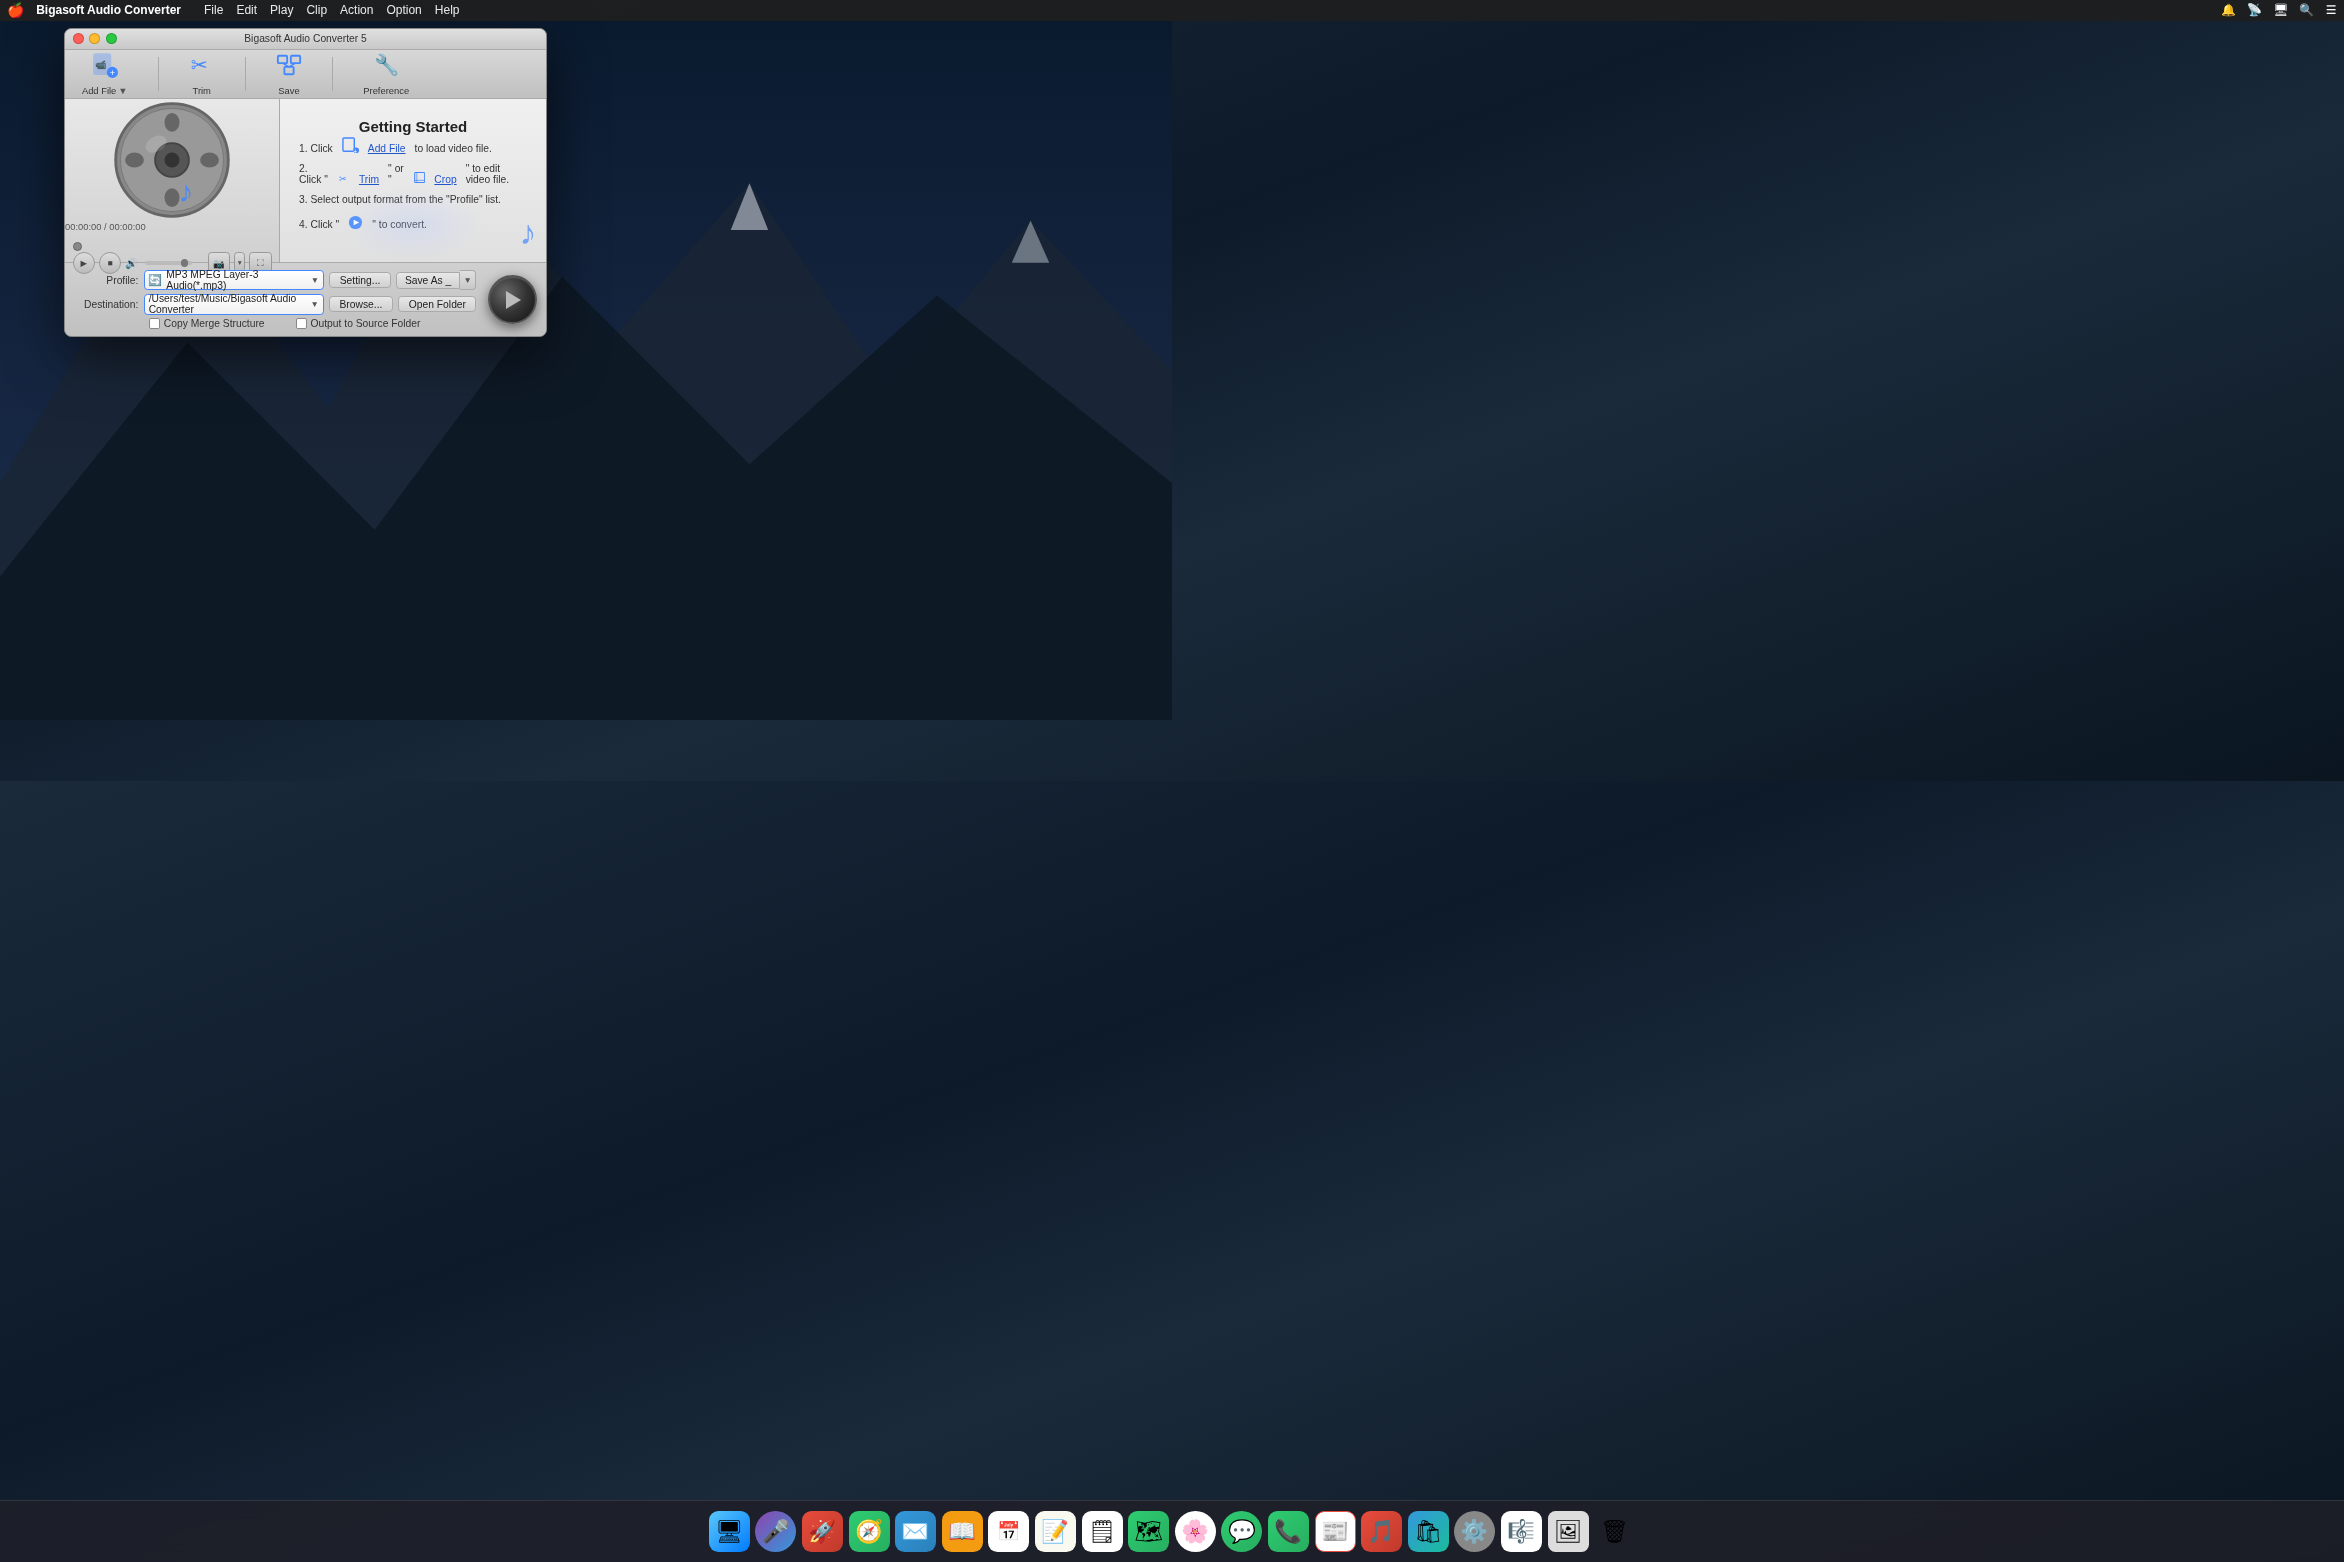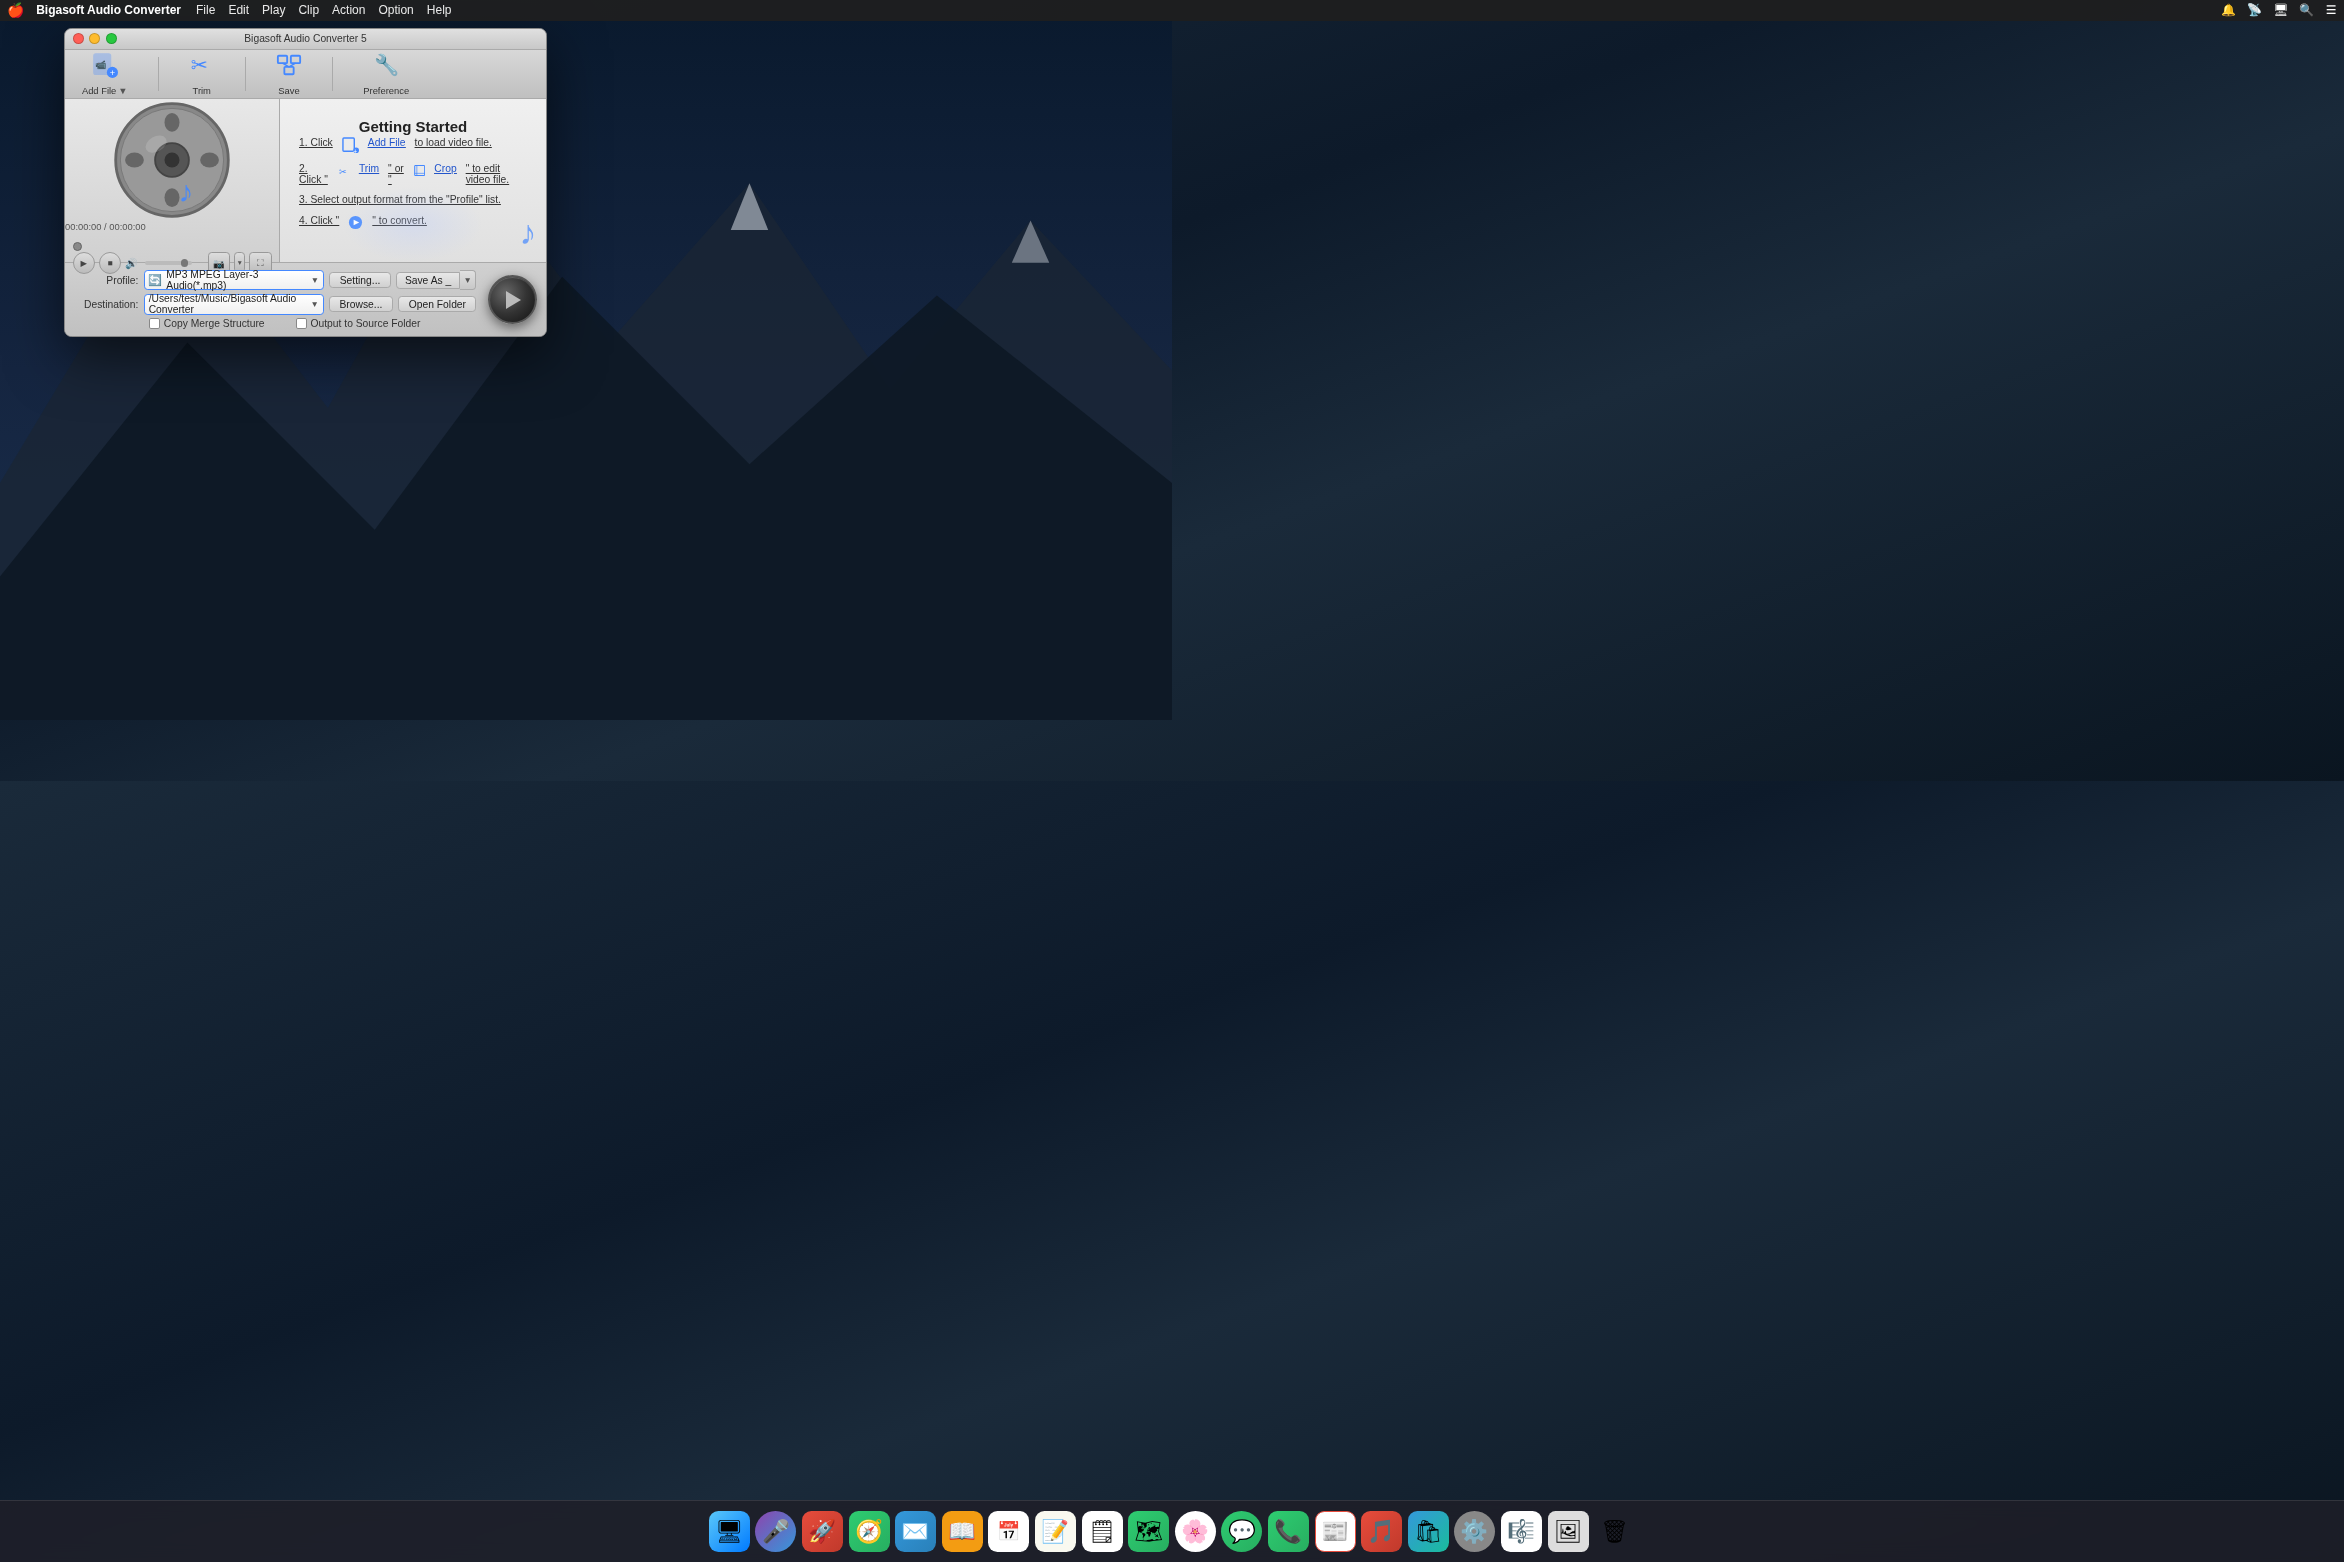--- a/index.html
+++ b/index.html
@@ -26,21 +26,21 @@
       z-index: 100;
       color: #fff;
       font-size: 12px;
     }
     .menubar-apple {
       margin-right: 11.2px;
       font-size: 14px;
     }
     .menubar-appname {
       font-weight: 600;
-      margin-right: 15px;
+      margin-right: 23px;
     }
     .menubar-item {
       margin-right: 13px;
       cursor: pointer;
       opacity: 0.9;
     }
     .menubar-right {
       margin-left: auto;
       display: flex;
       gap: 11.2px;
@@ -251,26 +251,25 @@
     }
     .getting-started-title {
       text-align: center;
       font-size: 15px;
       font-weight: 700;
       color: #222;
       margin-bottom: 2px;
     }
     .step {
       display: flex;
-      align-items: flex-start;
+      align-items: flex-end;
       margin-bottom: 9.4px;
       font-size: 10.3px;
       color: #333;
       gap: 9px;
-      text-decoration: underline;
     }
     .step-link {
       color: #2255cc;
       text-decoration: underline;
       cursor: pointer;
     }
     .music-note-deco {
       position: absolute;
       bottom: 9.4px;
       right: 9.4px;

